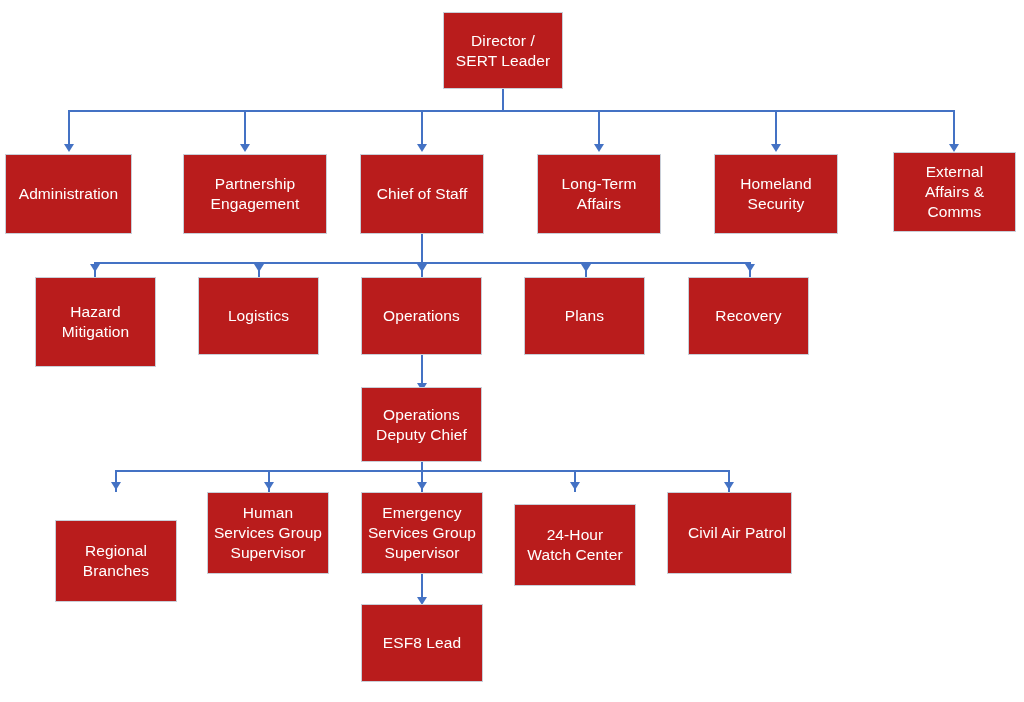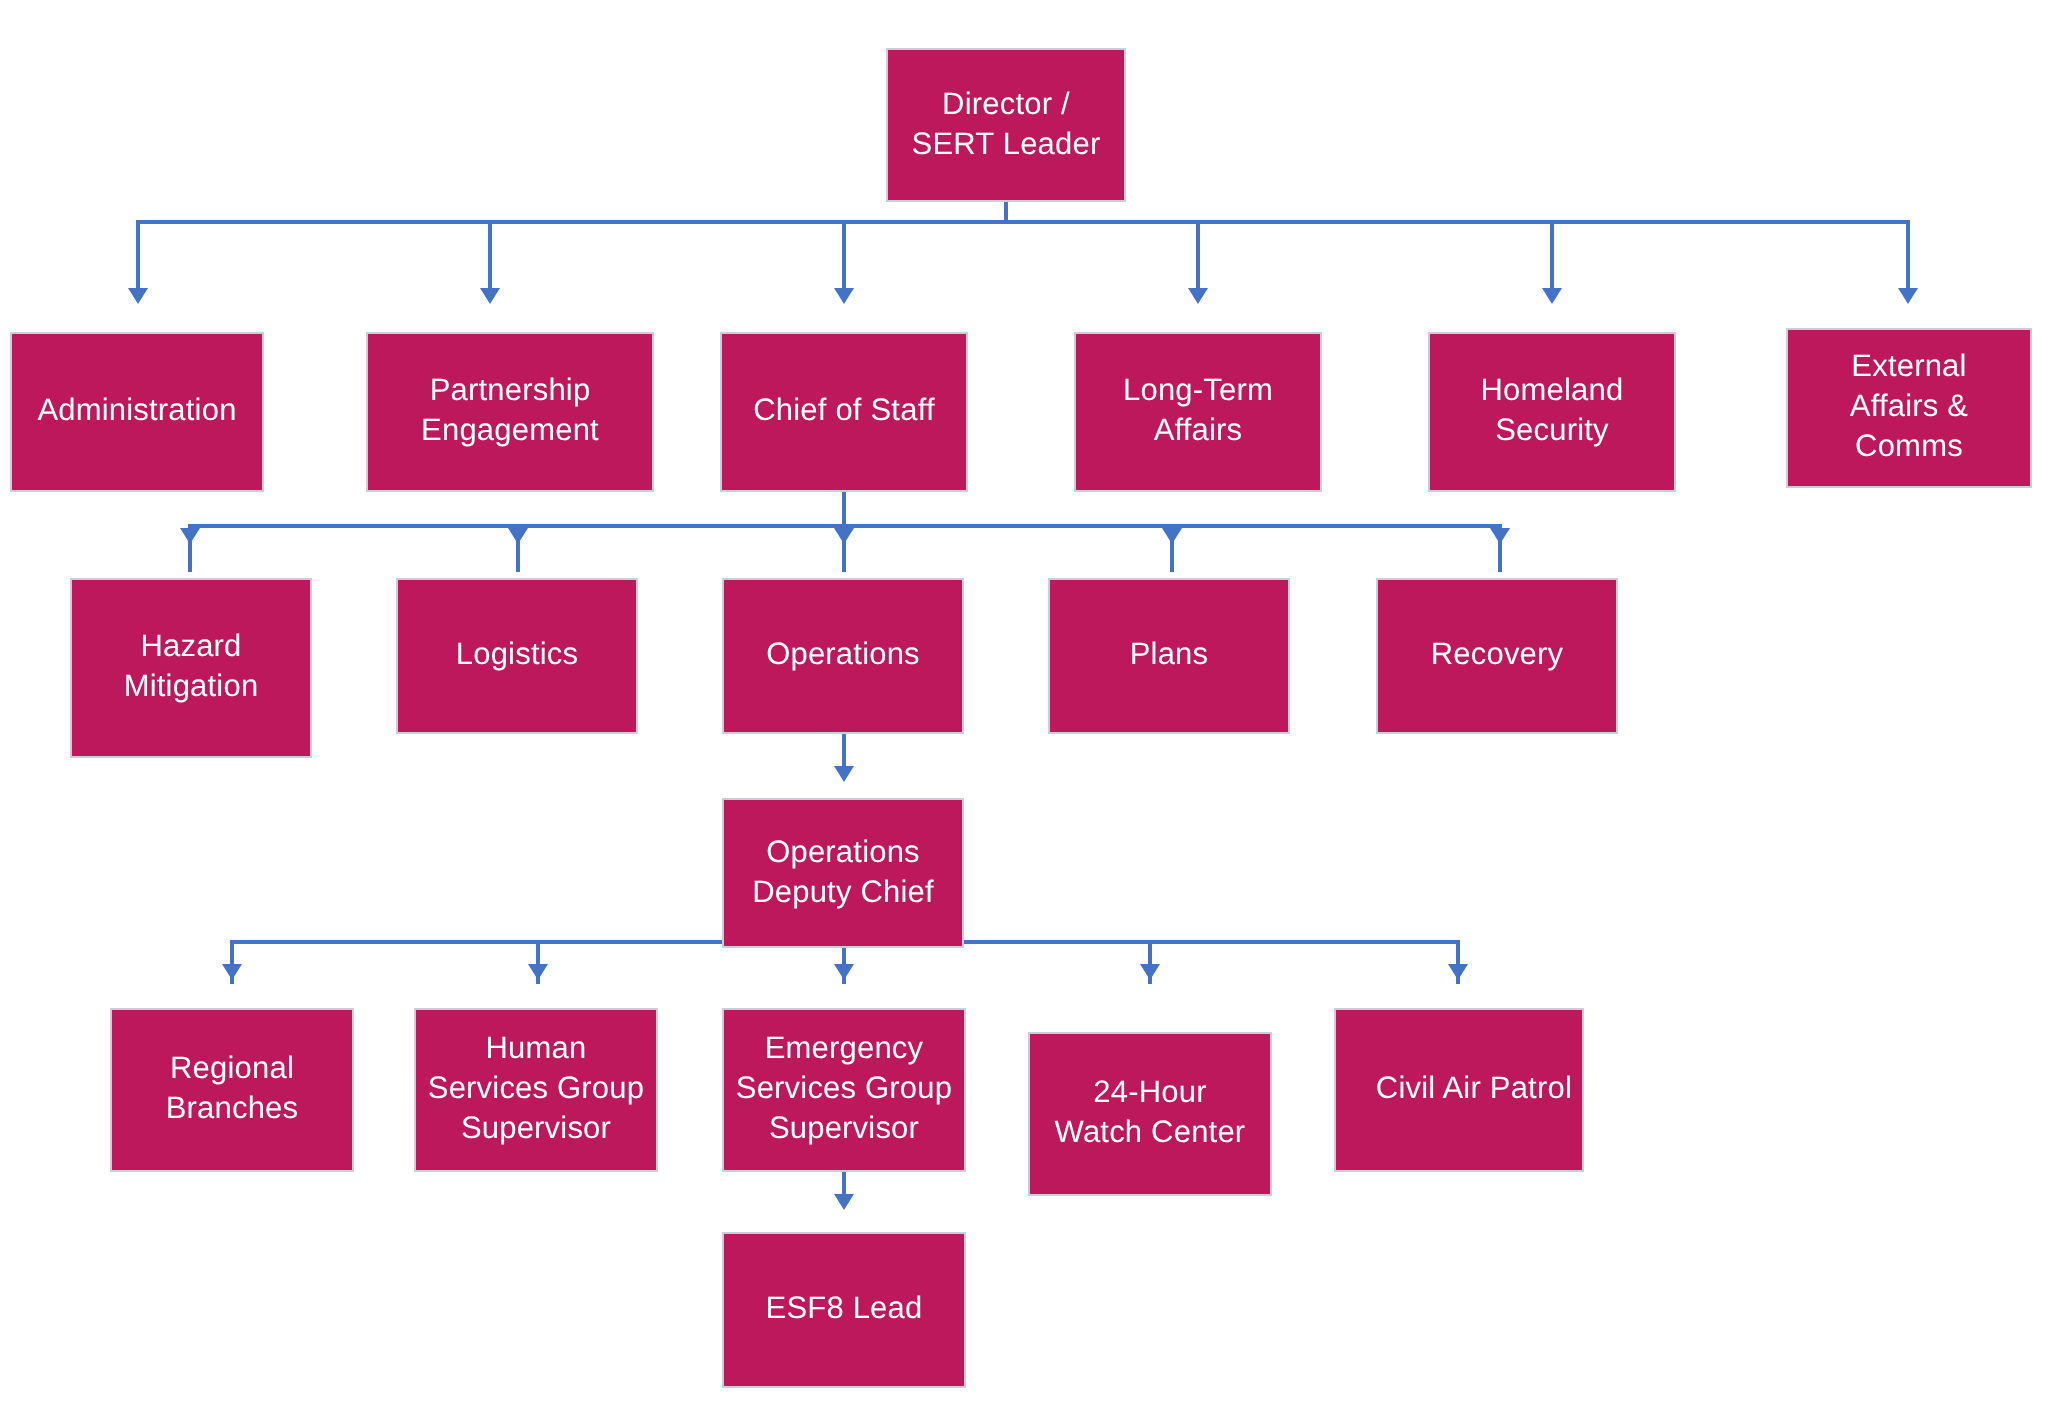--- a/index.html
+++ b/index.html
@@ -14,33 +14,32 @@
   #chart-canvas {
     position: relative;
     width: 1024px;
     height: 702px;
     background: #ffffff;
     overflow: hidden;
   }
   .node {
     position: absolute;
     box-sizing: border-box;
-    background: #be185d;
+    background: #b91c1c;
     border: 1px solid #C9CFD8;
     color: #ffffff;
     display: flex;
     align-items: center;
     justify-content: center;
     text-align: center;
     font-size: 15.5px;
     line-height: 1.28;
     letter-spacing: 0.1px;
     padding: 2px 5px;
     text-rendering: optimizeLegibility;
-    margin-top: 12px;
   }
   .node .node-label {
     display: block;
     white-space: pre-line;
   }
   .conn {
     position: absolute;
     background: #4472C4;
   }
   .conn.h { height: 2px; }
@@ -175,21 +174,21 @@
 
   <div class="node" style="left:688px; top:277px; width:121px; height:78px;">
     <span class="node-label">Recovery</span>
   </div>
 
   <div class="node" style="left:361px; top:387px; width:121px; height:75px;">
     <span class="node-label">Operations
 Deputy Chief</span>
   </div>
 
-  <div class="node" style="left:55px; top:492px; width:122px; height:82px;">
+  <div class="node" style="left:55px; top:520px; width:122px; height:82px;">
     <span class="node-label">Regional
 Branches</span>
   </div>
 
   <div class="node" style="left:207px; top:492px; width:122px; height:82px;">
     <span class="node-label">Human
 Services Group
 Supervisor</span>
   </div>
 

